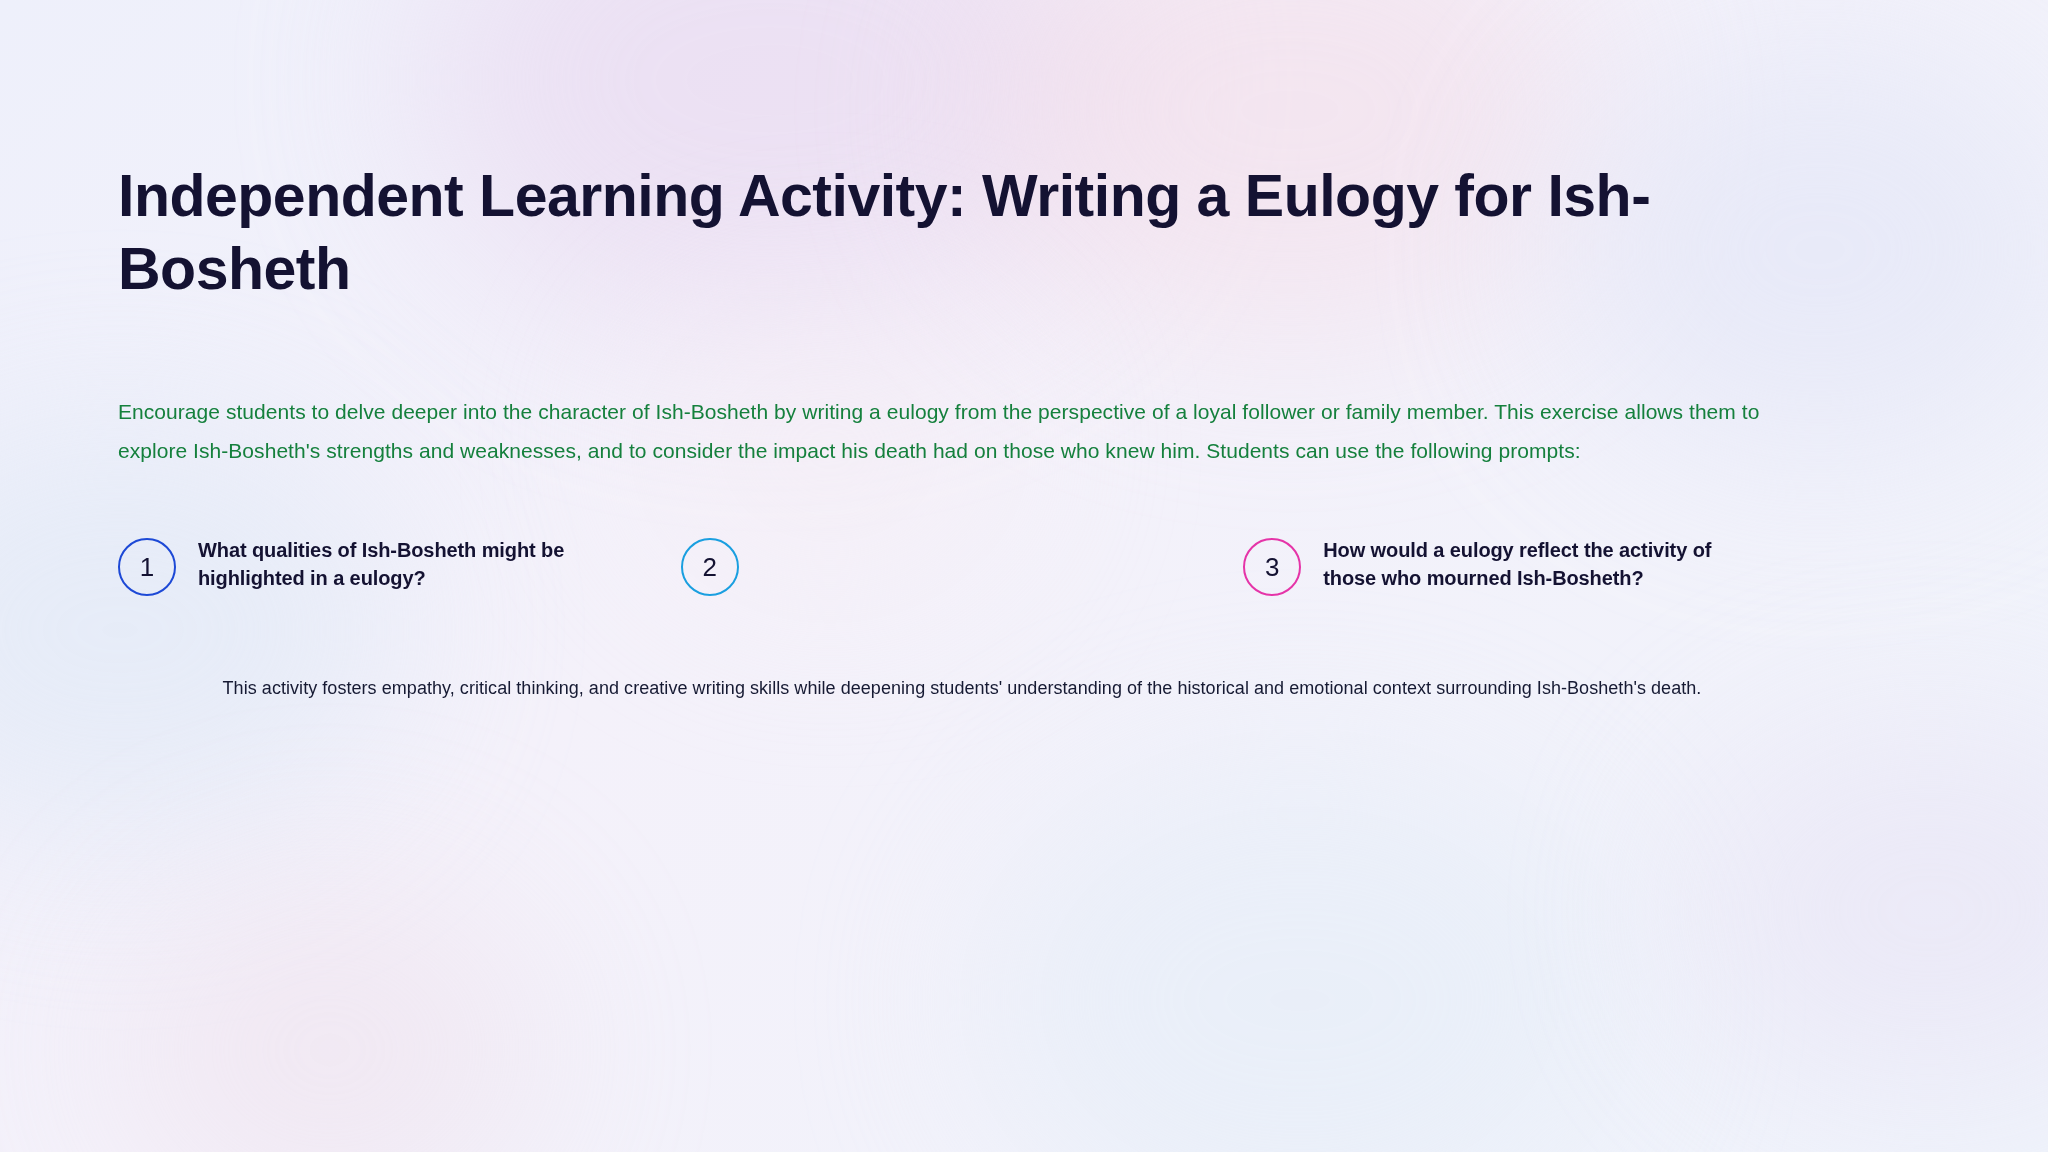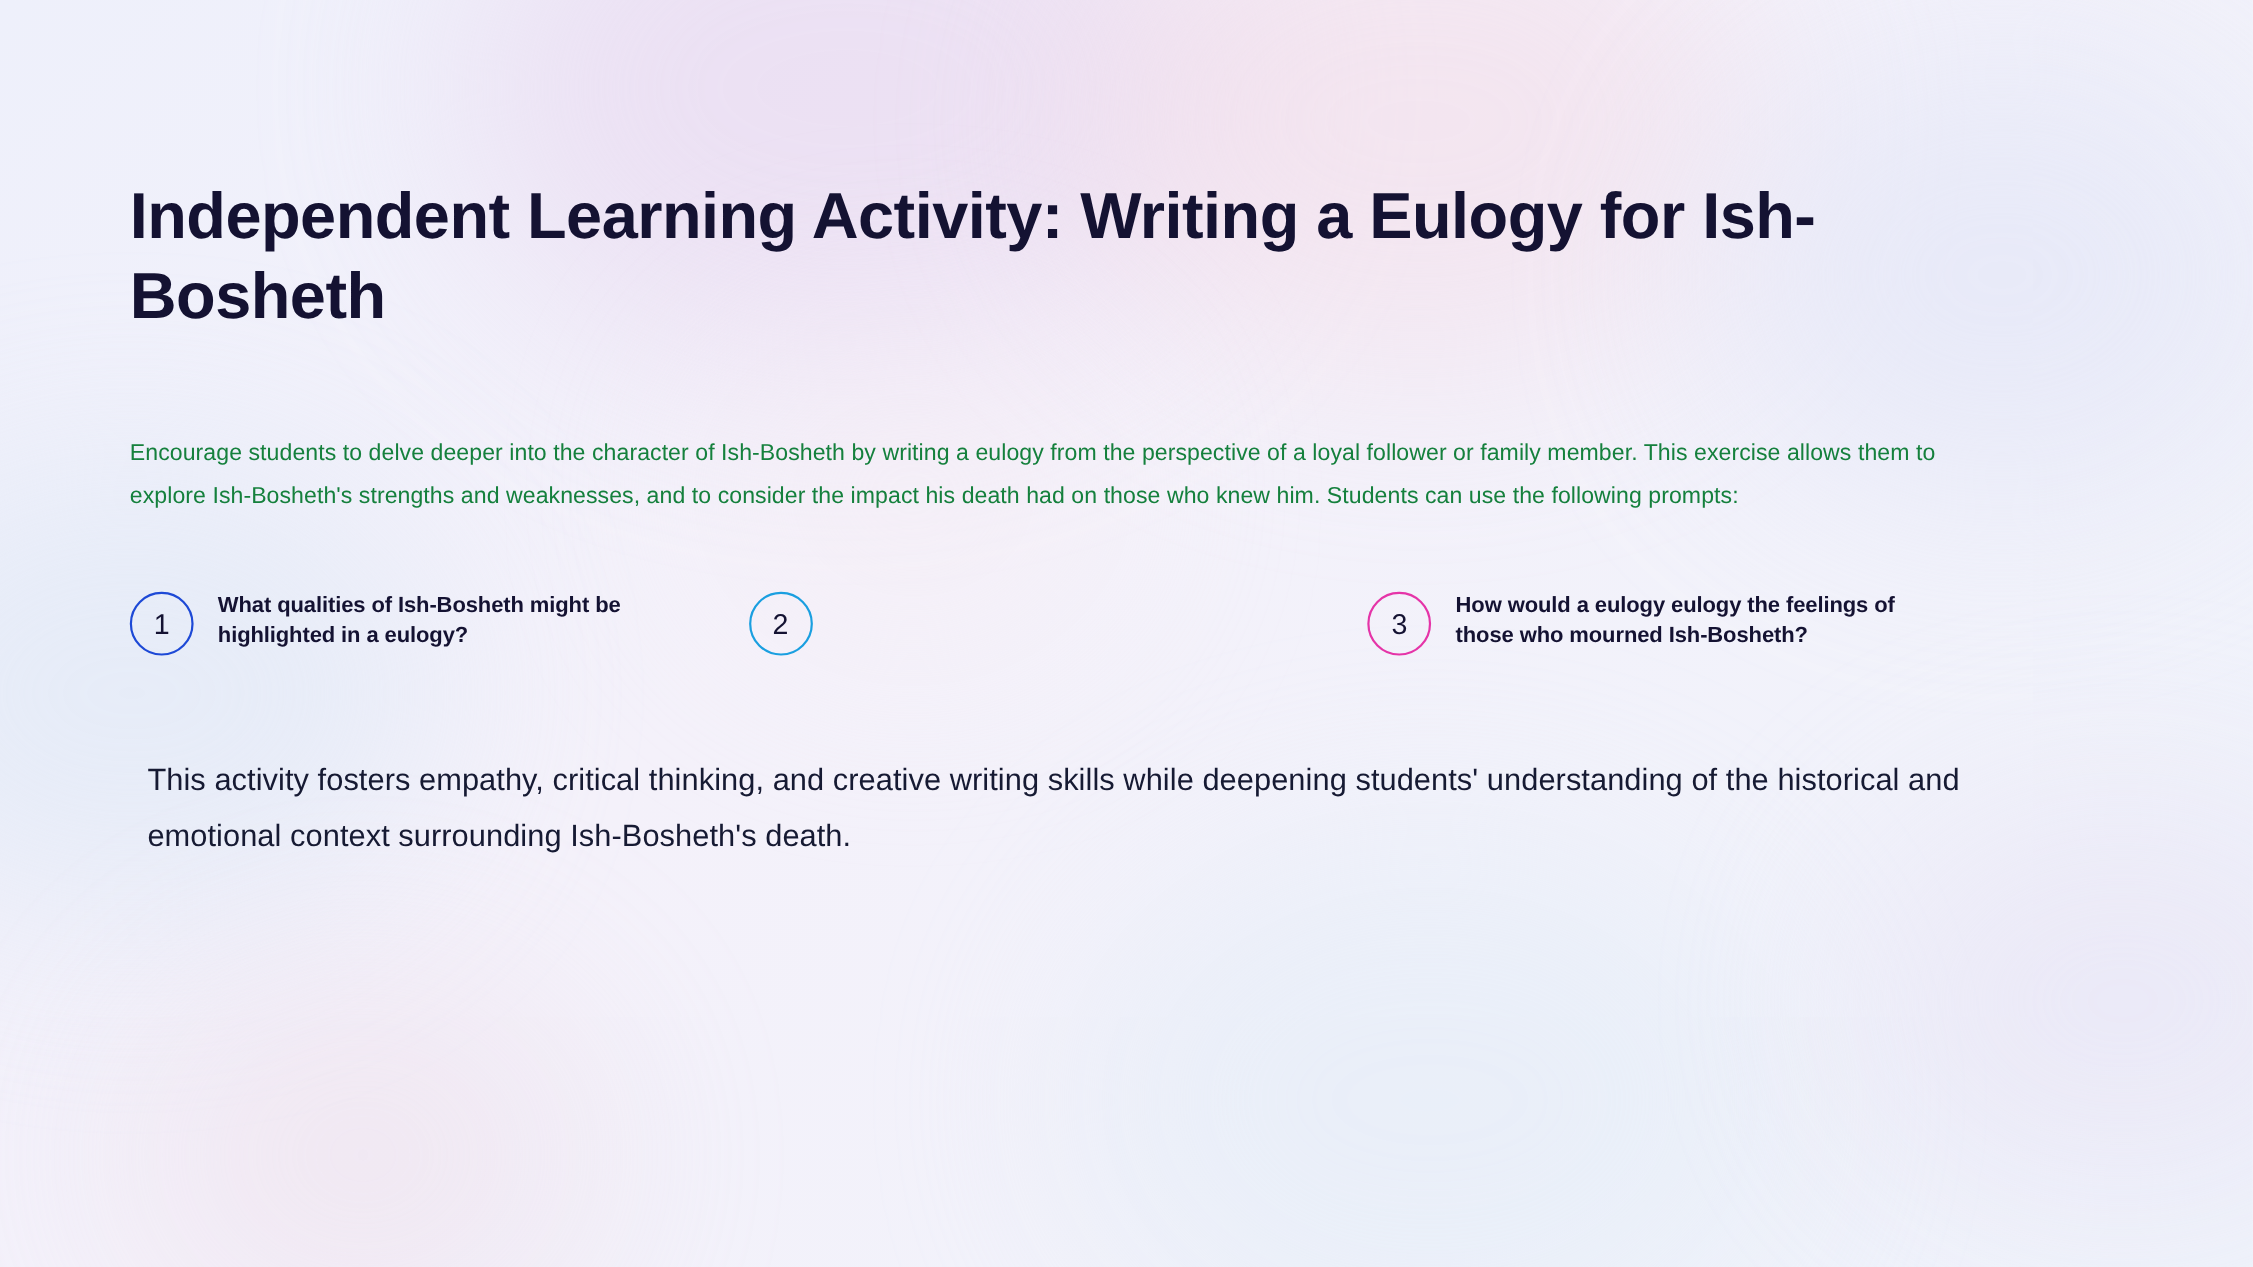--- a/index.html
+++ b/index.html
@@ -98,27 +98,28 @@
 
   .prompt-text {
     font-size: 20px;
     line-height: 1.42;
     font-weight: 600;
     color: #141232;
     letter-spacing: -0.1px;
   }
 
   .closing-paragraph {
-    margin: 16px;
+    margin: 4px;
     padding-top: 72px;
-    font-size: 28px;
+    font-size: 18px;
     line-height: 1.82;
     color: #161a33;
     max-width: 1830px;
     letter-spacing: 0.05px;
+    text-align: center;
   }
 </style>
 </head>
 <body>
 
 <div class="bg-layer">
   <div class="blob blob-1"></div>
   <div class="blob blob-2"></div>
   <div class="blob blob-3"></div>
   <div class="blob blob-4"></div>
@@ -140,20 +141,20 @@
       <div class="prompt-number" style="border-color: rgb(29, 73, 214);">1</div>
       <div class="prompt-text">What qualities of Ish-Bosheth might be highlighted in a eulogy?</div>
     </div>
 
     <div class="prompt">
       <div class="prompt-number" style="border-color: rgb(26, 159, 224);">2</div>
     </div>
 
     <div class="prompt">
       <div class="prompt-number" style="border-color: rgb(229, 52, 168);">3</div>
-      <div class="prompt-text">How would a eulogy eulogy the feelings of those who mourned Ish-Bosheth?</div>
+      <div class="prompt-text">How would a eulogy reflect the activity of those who mourned Ish-Bosheth?</div>
     </div>
 
   </div>
 
   <p class="closing-paragraph">This activity fosters empathy, critical thinking, and creative writing skills while deepening students' understanding of the historical and emotional context surrounding Ish-Bosheth's death.</p>
 
 </div>
 
 </body></html>

